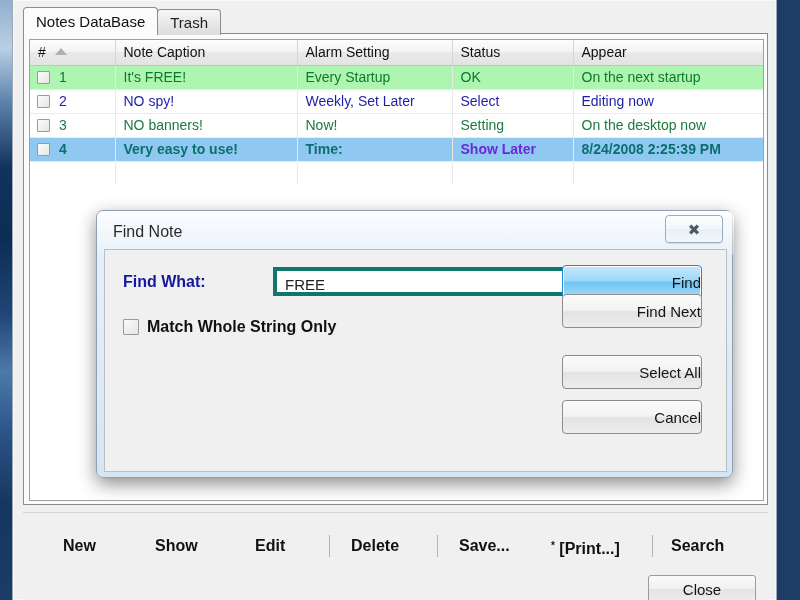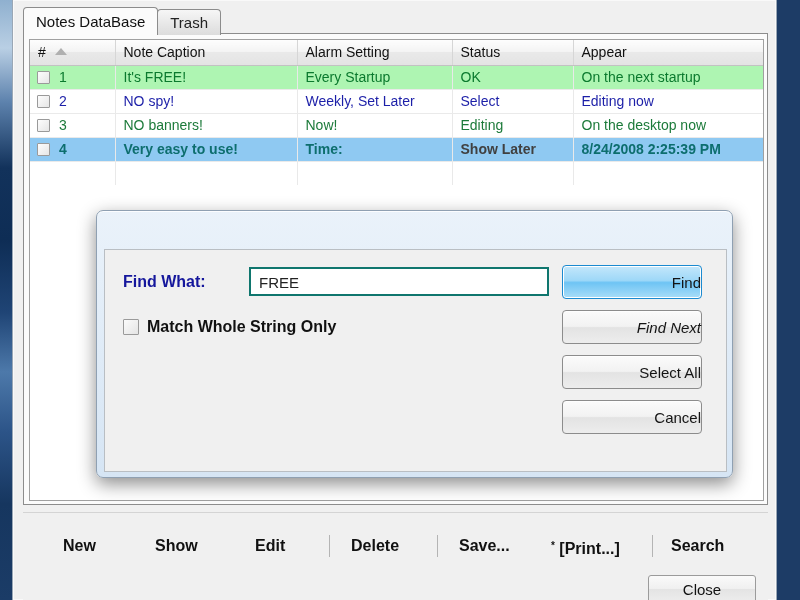--- a/index.html
+++ b/index.html
@@ -163,22 +163,22 @@
   }
   #find-body {
     position:absolute; left:7px; top:38px; width:623px; height:223px;
     background:#f0f0f0; border:1px solid #b9bec3;
   }
   #lbl-find-what {
     position:absolute; left:18px; top:23px;
     font-size:16px; font-weight:bold; color:#15179c;
   }
   #find-input {
-    position:absolute; left:144px; top:17px; width:300px; height:29px;
-    background:#ffffff; border:2px solid #0f766e;
+    position:absolute; left:168px; top:17px; width:300px; height:29px;
+    background:#ffffff; border:4px solid #0f766e;
     font-size:15px; color:#222; padding:5px 0 0 8px;
     font-family:"Liberation Sans", sans-serif;
   }
   #match-row { position:absolute; left:18px; top:68px; }
   #match-checkbox {
     display:inline-block; width:16px; height:16px;
     border:1px solid #9a9a9a; background:linear-gradient(135deg,#fbfbfb,#e4e4e4);
     vertical-align:-3px; margin-right:8px; border-radius:1px;
   }
   #match-label { font-size:16px; font-weight:bold; color:#111; }
@@ -189,21 +189,21 @@
     background:linear-gradient(to bottom,#fbfbfb 0%,#f2f2f2 48%,#e3e3e3 52%,#ededed 100%);
     text-align:right; line-height:33px; font-size:15px; color:#141414;
     box-shadow:0 1px 0 rgba(255,255,255,.8) inset;
   }
   #btn-find {
     top:15px;
     border:1px solid #1b8ad0; border-radius:4px;
     background:linear-gradient(to bottom,#c4e7fb 0%,#9ed8f8 45%,#6ec4f4 52%,#a9ddf8 100%);
     box-shadow:0 0 0 1px #ffffff inset;
   }
-  #btn-findnext { top:60px;font-style:italic; }
+  #btn-findnext { top:44px; }
   #btn-selectall { top:105px; }
   #btn-cancel { top:150px; }
 </style>
 </head>
 <body>
 
 <div id="aero-frame">
   <div id="glass-left"></div>
   <div id="glass-right"></div>
 
@@ -248,31 +248,31 @@
               <td style="color:#1c1fa8;">Select</td>
               <td style="color:#1c1fa8;">Editing now</td>
             </tr>
 
             <tr class="r-white">
               <td class="numcell" style="color:#1c7a3a;">
                 <span class="cellchk"></span><span>3</span>
               </td>
               <td style="color:#1c7a3a;">NO banners!</td>
               <td style="color:#1c7a3a;">Now!</td>
-              <td style="color:#1c7a3a;">Editing</td>
+              <td style="color:#1c7a3a;">Setting</td>
               <td style="color:#1c7a3a;">On the desktop now</td>
             </tr>
 
             <tr class="r-sel">
               <td class="numcell" style="color:#0d6e6e;">
                 <span class="cellchk"></span><span>4</span>
               </td>
               <td style="color:#0d6e6e;">Very easy to use!</td>
               <td style="color:#0d6e6e;">Time:</td>
-              <td style="color:#404040;">Show Later</td>
+              <td style="color:#6d28d9;">Show Later</td>
               <td style="color:#0d6e6e;">8/24/2008 2:25:39 PM</td>
             </tr>
 
             <tr class="r-empty">
               <td></td>
               <td></td>
               <td></td>
               <td></td>
               <td></td>
             </tr>
@@ -291,20 +291,24 @@
         <span class="toolsep" style="left:414px;"></span>
         <span class="toolbtn" style="left:436px;">Save...</span>
         <span class="toolbtn" style="left:528px;"><span class="starmark">*</span>&nbsp;<span>[Print...]</span></span>
         <span class="toolsep" style="left:629px;"></span>
         <span class="toolbtn" style="left:648px;">Search</span>
       </div>
       <div id="close-button">Close</div>
     </div>
 
     <div id="find-dialog">
+      <div id="find-titlebar">
+        <div id="find-title">Find Note</div>
+        <div id="find-close">✖</div>
+      </div>
 
       <div id="find-body">
         <div id="lbl-find-what">Find What:</div>
         <div id="find-input" placeholder="">FREE</div>
 
         <div id="match-row">
           <span id="match-checkbox"></span><span id="match-label">Match Whole String Only</span>
         </div>
 
         <div class="dlgbtn" id="btn-find">Find</div>

